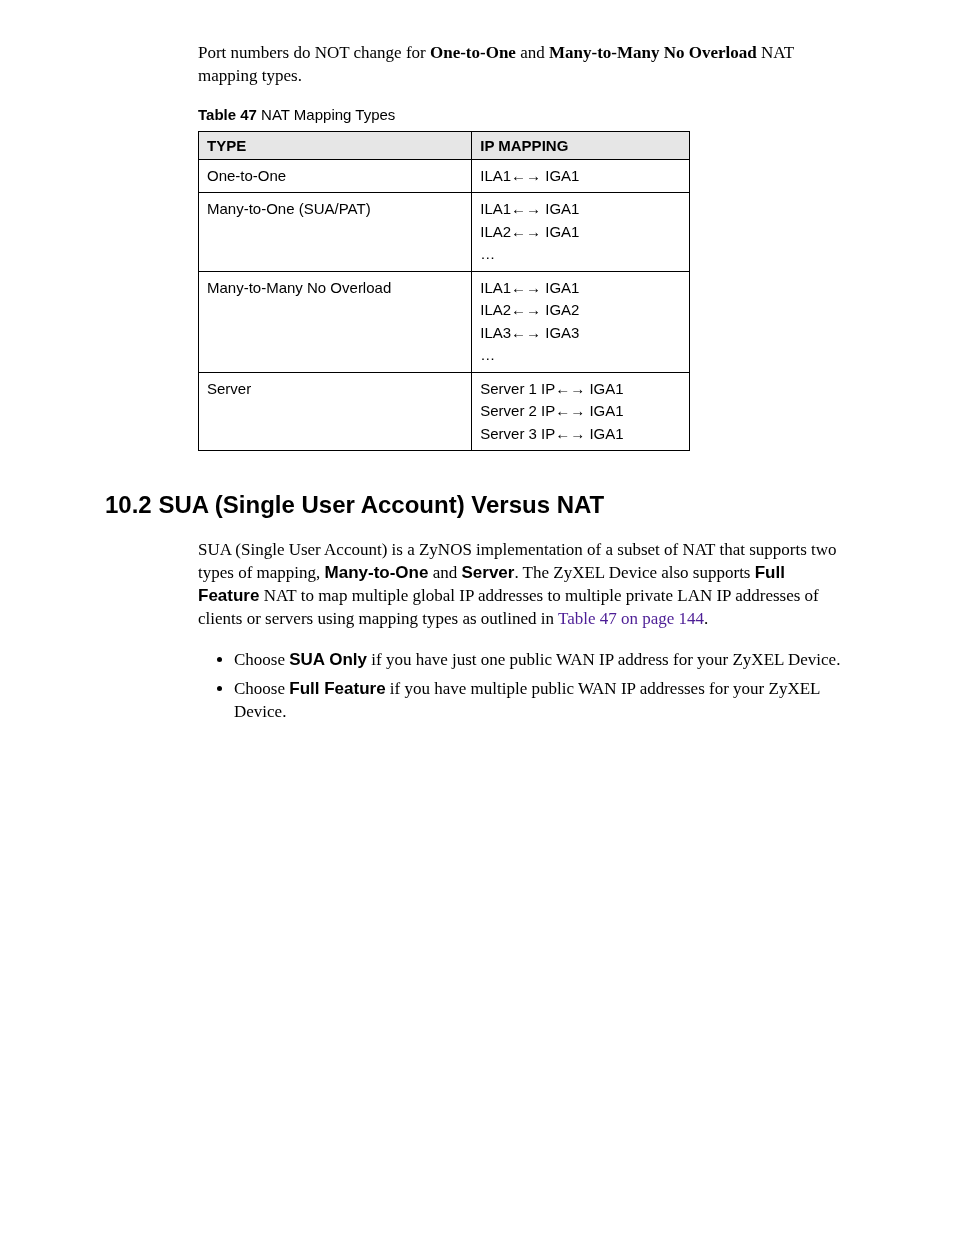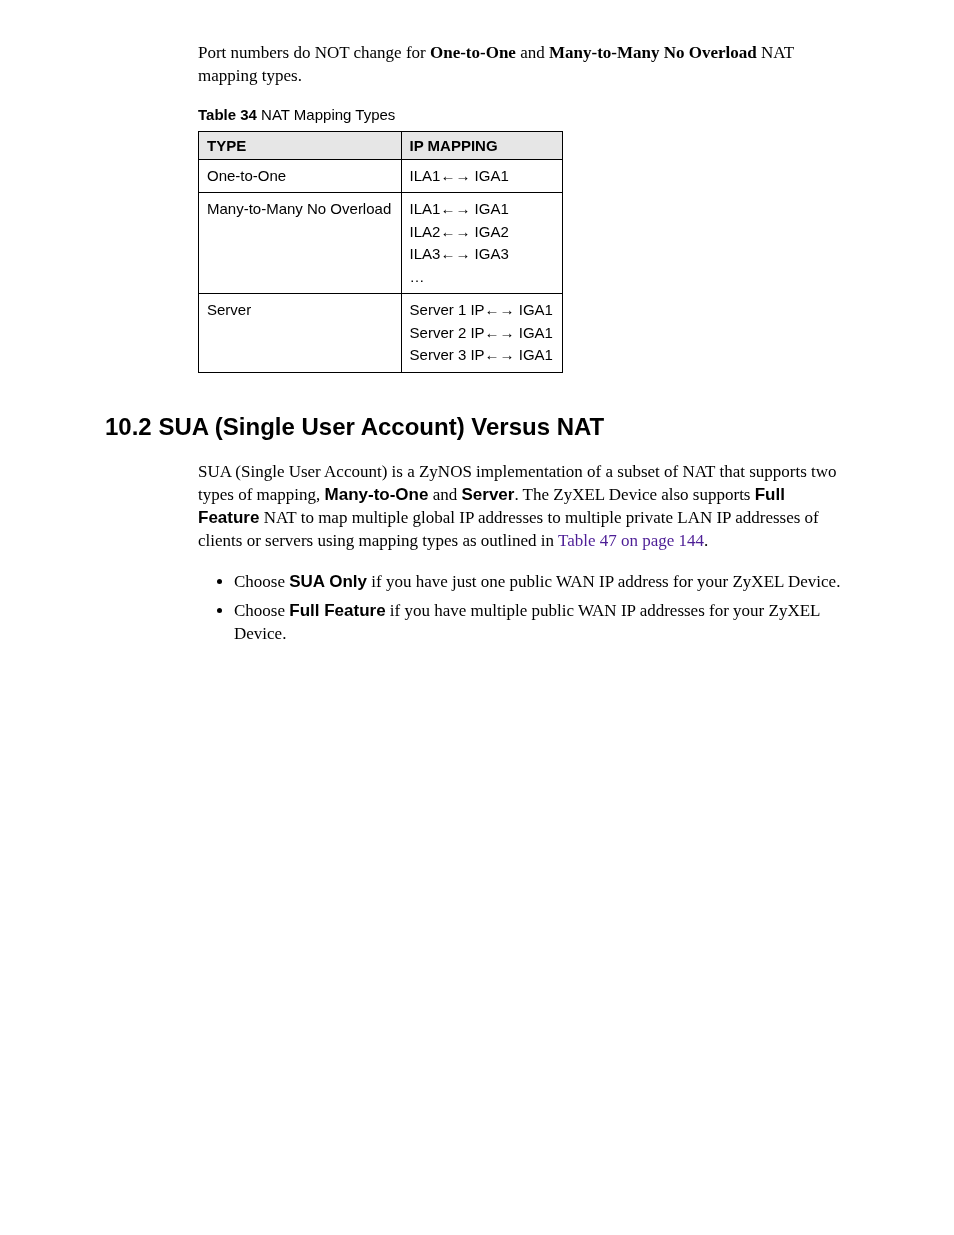--- a/index.html
+++ b/index.html
@@ -36,21 +36,21 @@
     font-family: Arial, Helvetica, sans-serif;
     font-weight: bold;
   }
   .table-caption {
     font-family: Arial, Helvetica, sans-serif;
     font-size: 15px;
     margin: 18px 0 8px 0;
   }
   table.nat {
     border-collapse: collapse;
-    width: 365px;
+    width: 492px;
     font-family: Arial, Helvetica, sans-serif;
     font-size: 15px;
   }
   table.nat th {
     background: #e6e6e6;
     text-align: left;
     font-weight: bold;
     border: 1.5px solid #000;
     padding: 5px 8px;
   }
@@ -86,34 +86,38 @@
 
 
   <div class="body-block">
 
     <p class="para">
       <span>Port numbers do NOT change for </span><span class="bold">One-to-One</span><span> and </span><span class="bold">Many-to-Many No Overload</span><span> NAT mapping types.</span>
     </p>
 
 
     <div class="table-caption">
-      <span class="sans-bold">Table 34</span><span>   NAT Mapping Types</span>
+      <span class="sans-bold">Table 47</span><span>   NAT Mapping Types</span>
     </div>
 
     <table class="nat">
       <thead>
         <tr>
           <th>TYPE</th>
           <th>IP MAPPING</th>
         </tr>
       </thead>
       <tbody>
         <tr>
           <td>One-to-One</td>
           <td class="arrow">ILA1←→ IGA1</td>
+        </tr>
+        <tr>
+          <td>Many-to-One (SUA/PAT)</td>
+          <td class="arrow">ILA1←→ IGA1<br>ILA2←→ IGA1<br>…</td>
         </tr>
         <tr>
           <td>Many-to-Many No Overload</td>
           <td class="arrow">ILA1←→ IGA1<br>ILA2←→ IGA2<br>ILA3←→ IGA3<br>…</td>
         </tr>
         <tr>
           <td>Server</td>
           <td class="arrow">Server 1 IP←→ IGA1<br>Server 2 IP←→ IGA1<br>Server 3 IP←→ IGA1</td>
         </tr>
       </tbody>

